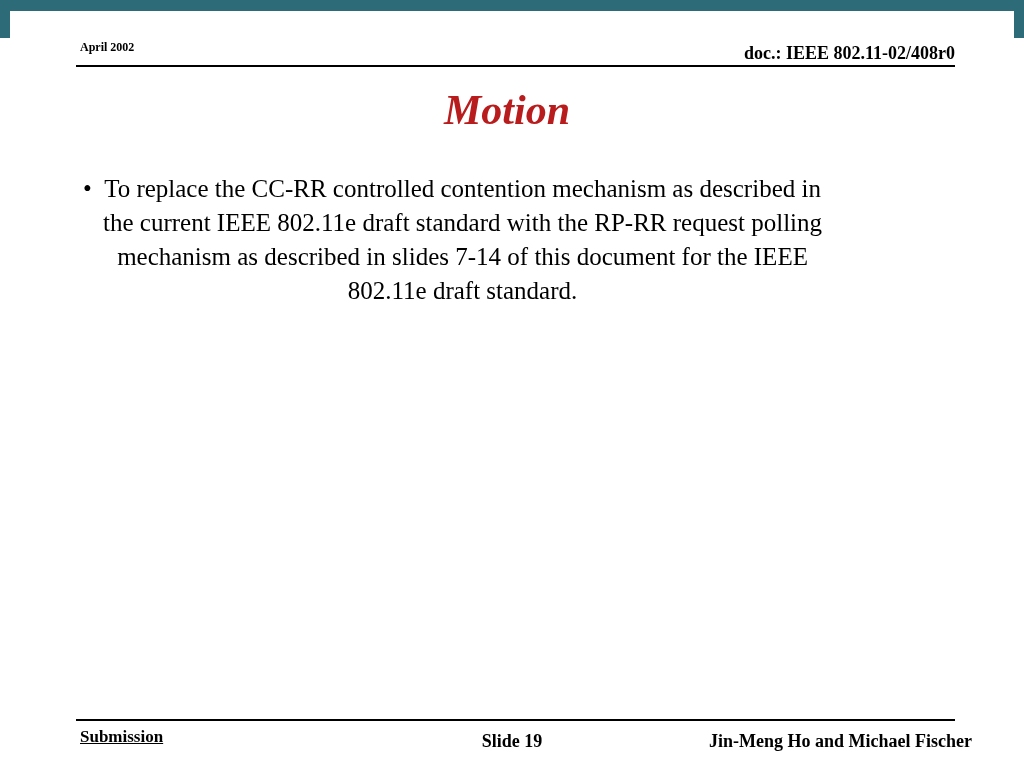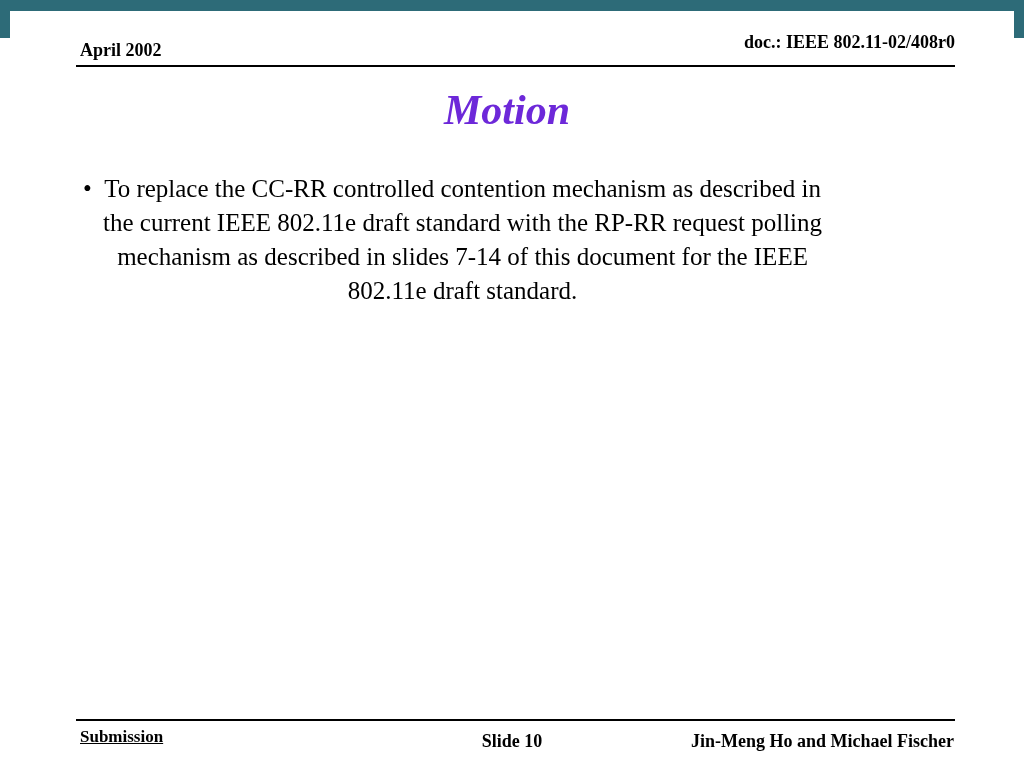--- a/index.html
+++ b/index.html
@@ -12,30 +12,30 @@
     font-family: "Liberation Serif", serif;
     color: #000000;
   }
 
   
   .bar-top    { position: absolute; left: 0; top: 0; width: 1024px; height: 11px; background: #2d6b78; }
   .tab-left   { position: absolute; left: 0; top: 0; width: 10px; height: 38px; background: #2d6b78; }
   .tab-right  { position: absolute; right: 0; top: 0; width: 10px; height: 38px; background: #2d6b78; }
 
   
-  .header-left  { position: absolute; left: 80px;  top: 40px; font-size: 18px; font-weight: bold; white-space: nowrap; }
-  .header-right { position: absolute; right: 69px; top: 32px; font-size: 18px; font-weight: bold; white-space: nowrap; }
+  .header-left  { position: absolute; left: 80px;  top: 40px; font-size: 12px; font-weight: bold; white-space: nowrap; }
+  .header-right { position: absolute; right: 69px; top: 43px; font-size: 18px; font-weight: bold; white-space: nowrap; }
   .header-rule  { position: absolute; left: 76px; top: 65px; width: 879px; height: 2px; background: #000000; }
 
   
   .slide-title {
     position: absolute; left: 0; top: 86px; width: 1014px;
     text-align: center;
     font-size: 42px; font-weight: bold; font-style: italic;
-    color: #6d28d9;
+    color: #b91c1c;
   }
 
   
   .bullet-item {
     position: absolute; left: 83px; top: 172px; width: 880px;
     display: flex; align-items: flex-start;
   }
   .bullet-marker {
     font-size: 25px; line-height: 34px;
     width: 20px; flex: 0 0 20px;
@@ -43,21 +43,21 @@
   .bullet-text {
     font-size: 25px; line-height: 34px;
     white-space: pre-line;
     text-align: center;
   }
 
   
   .footer-rule   { position: absolute; left: 76px; top: 719px; width: 879px; height: 2px; background: #000000; }
   .footer-left   { position: absolute; left: 80px;  top: 727px; font-size: 17px; font-weight: bold; white-space: nowrap; text-decoration: underline; }
   .footer-center { position: absolute; left: 0; top: 731px; width: 1024px; text-align: center; font-size: 18px; font-weight: bold; }
-  .footer-right  { position: absolute; right: 70px; top: 731px; font-size: 18px; font-weight: bold; white-space: nowrap; }
+  .footer-right  { position: absolute; right: 52px; top: 731px; font-size: 18px; font-weight: bold; white-space: nowrap; }
 </style>
 </head>
 <body>
 
 <div class="slide">
 
   <div class="bar-top"></div>
   <div class="tab-left"></div>
   <div class="tab-right"></div>
 
@@ -70,16 +70,16 @@
   <div class="bullet-item">
     <span class="bullet-marker">•</span>
     <span class="bullet-text">To replace the CC-RR controlled contention mechanism as described in
 the current IEEE 802.11e draft standard with the RP-RR request polling
 mechanism as described in slides 7-14 of this document for the IEEE
 802.11e draft standard.</span>
   </div>
 
   <div class="footer-rule"></div>
   <div class="footer-left">Submission</div>
-  <div class="footer-center">Slide 10</div>
+  <div class="footer-center">Slide 19</div>
   <div class="footer-right">Jin-Meng Ho and Michael Fischer</div>
 
 </div>
 
 </body></html>

